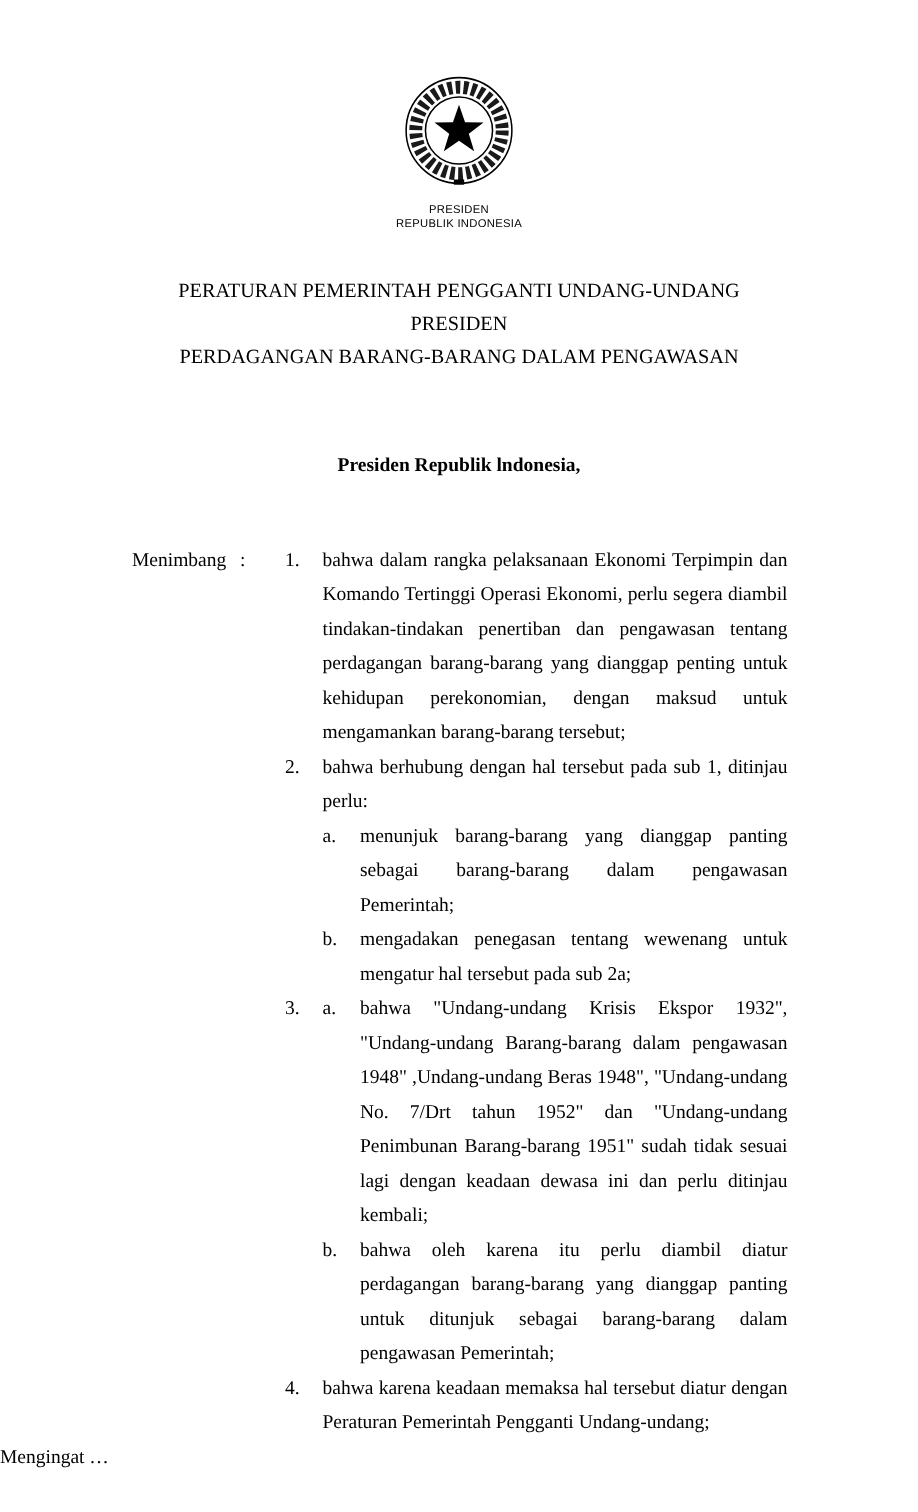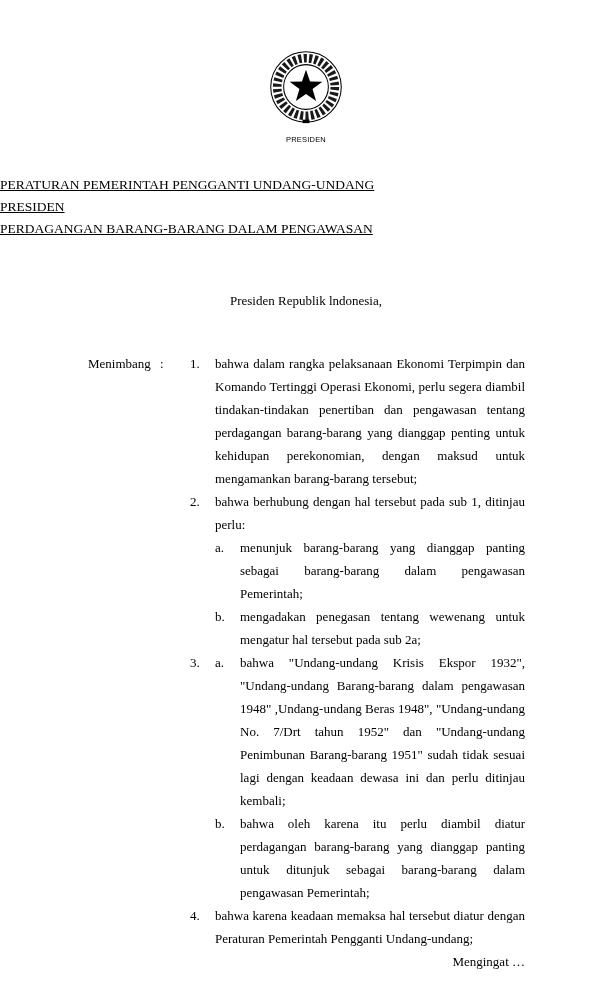--- a/index.html
+++ b/index.html
@@ -19,67 +19,67 @@
   .letterhead {
     margin-top: 5px;
     text-align: center;
     font-family: "Liberation Sans", sans-serif;
     font-size: 7.5px;
     line-height: 9px;
     letter-spacing: 0.2px;
   }
   .title-block {
     margin-top: 30px;
-    text-align: left;
+    text-align: center;
     font-size: 13.5px;
     line-height: 22px;
-    text-decoration: underline;
   }
   .title-line { white-space: pre-wrap; }
   .salutation {
     margin-top: 52px;
     text-align: center;
     line-height: 18px;
+    font-weight: bold;
   }
   .clause {
     display: flex;
     margin: 42px 87px 0 88px;
     line-height: 23px;
     justify-content: center;
   }
   .clause-label { width: 72px; flex: none; }
   .clause-colon { width: 30px; flex: none; }
   .clause-content { flex: 1; min-width: 0; }
   .item { display: flex; }
   .marker { width: 25px; flex: none; }
   .ibody { flex: 1; min-width: 0; }
   .just { text-align: justify; }
   .catchword {
     margin-right: 87px;
-    text-align: right;
     line-height: 23px;
   }
 </style>
 </head>
 <body>
 
 <div class="page">
 
   <div class="emblem-wrap">
     <svg viewBox="0 0 100 100">
       <circle cx="50" cy="50" r="41" fill="none" stroke="#000" stroke-width="1.2"></circle>
       <circle cx="50" cy="50" r="33.5" fill="none" stroke="#1a1a1a" stroke-width="10" stroke-dasharray="3.6 2.6"></circle>
       <circle cx="50" cy="50" r="26" fill="none" stroke="#000" stroke-width="1.2"></circle>
       <polygon fill="#000" points="50,30 54.70,43.53 69.02,43.82 57.61,52.47 61.76,66.18 50,58 38.24,66.18 42.39,52.47 30.98,43.82 45.30,43.53"></polygon>
       <rect x="46" y="88" width="8" height="4" fill="#000"></rect>
     </svg>
   </div>
 
   <div class="letterhead">
     <div>PRESIDEN</div>
+    <div>REPUBLIK INDONESIA</div>
   </div>
 
   <div class="title-block">
     <div class="title-line">PERATURAN PEMERINTAH PENGGANTI UNDANG-UNDANG</div>
     <div class="title-line">PRESIDEN</div>
     <div class="title-line">PERDAGANGAN BARANG-BARANG DALAM PENGAWASAN</div>
   </div>
 
   <div class="salutation">Presiden Republik lndonesia,</div>
 

